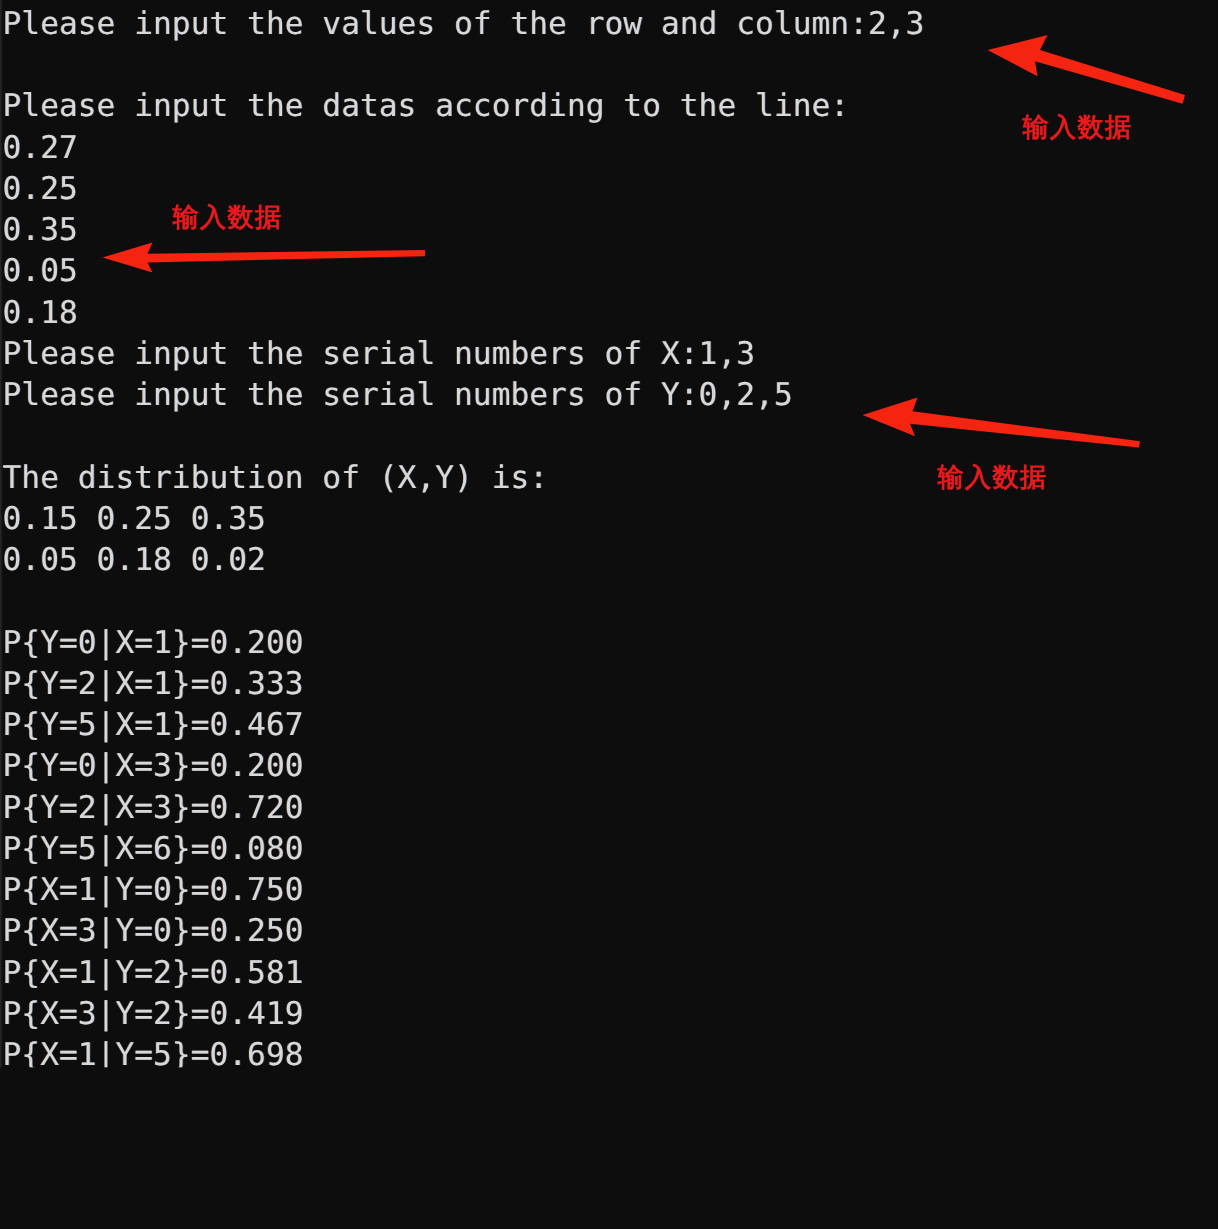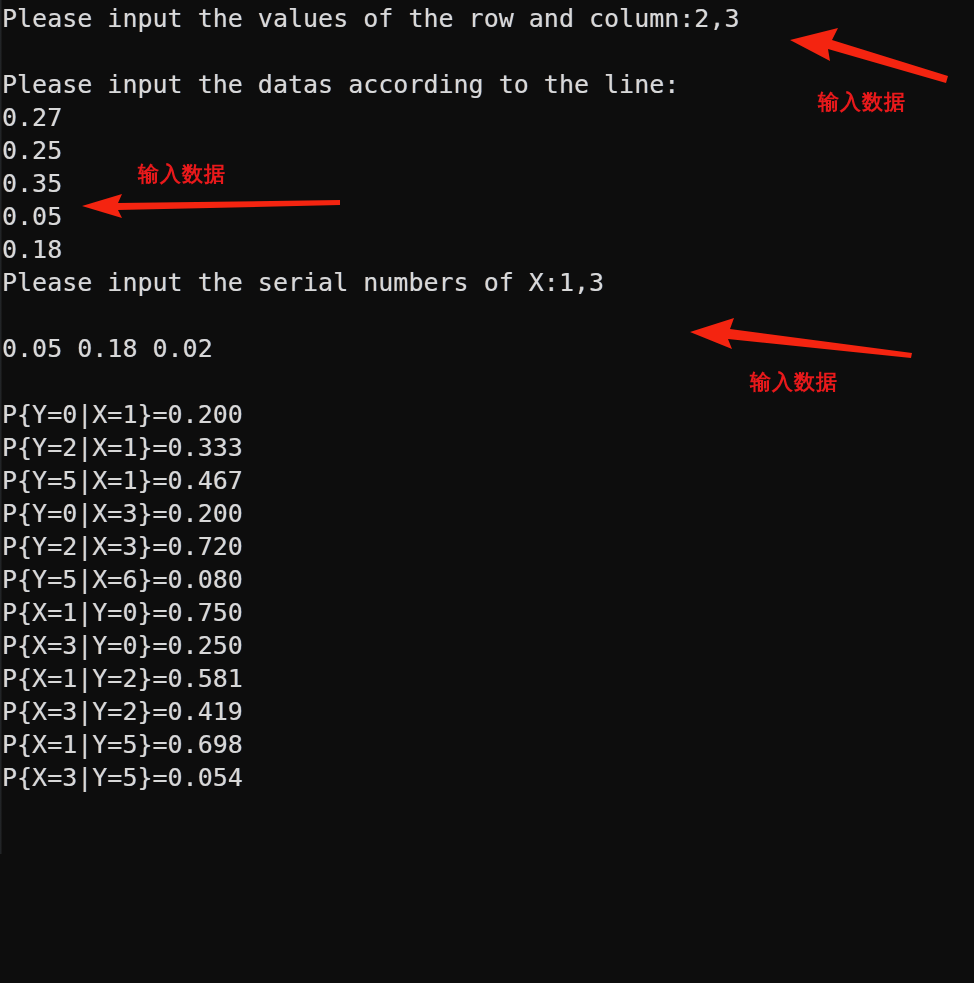--- a/index.html
+++ b/index.html
@@ -78,21 +78,24 @@
   <div id="console">
     <div class="line">Please input the values of the row and column:2,3</div>
     <div class="line blank">&nbsp;</div>
     <div class="line">Please input the datas according to the line:</div>
     <div class="line">0.27</div>
     <div class="line">0.25</div>
     <div class="line">0.35</div>
     <div class="line">0.05</div>
     <div class="line">0.18</div>
     <div class="line">Please input the serial numbers of X:1,3</div>
+    <div class="line">Please input the serial numbers of Y:0,2,5</div>
     <div class="line blank">&nbsp;</div>
+    <div class="line">The distribution of (X,Y) is:</div>
+    <div class="line">0.15 0.25 0.35</div>
     <div class="line">0.05 0.18 0.02</div>
     <div class="line blank">&nbsp;</div>
     <div class="line">P{Y=0|X=1}=0.200</div>
     <div class="line">P{Y=2|X=1}=0.333</div>
     <div class="line">P{Y=5|X=1}=0.467</div>
     <div class="line">P{Y=0|X=3}=0.200</div>
     <div class="line">P{Y=2|X=3}=0.720</div>
     <div class="line">P{Y=5|X=6}=0.080</div>
     <div class="line">P{X=1|Y=0}=0.750</div>
     <div class="line">P{X=3|Y=0}=0.250</div>

